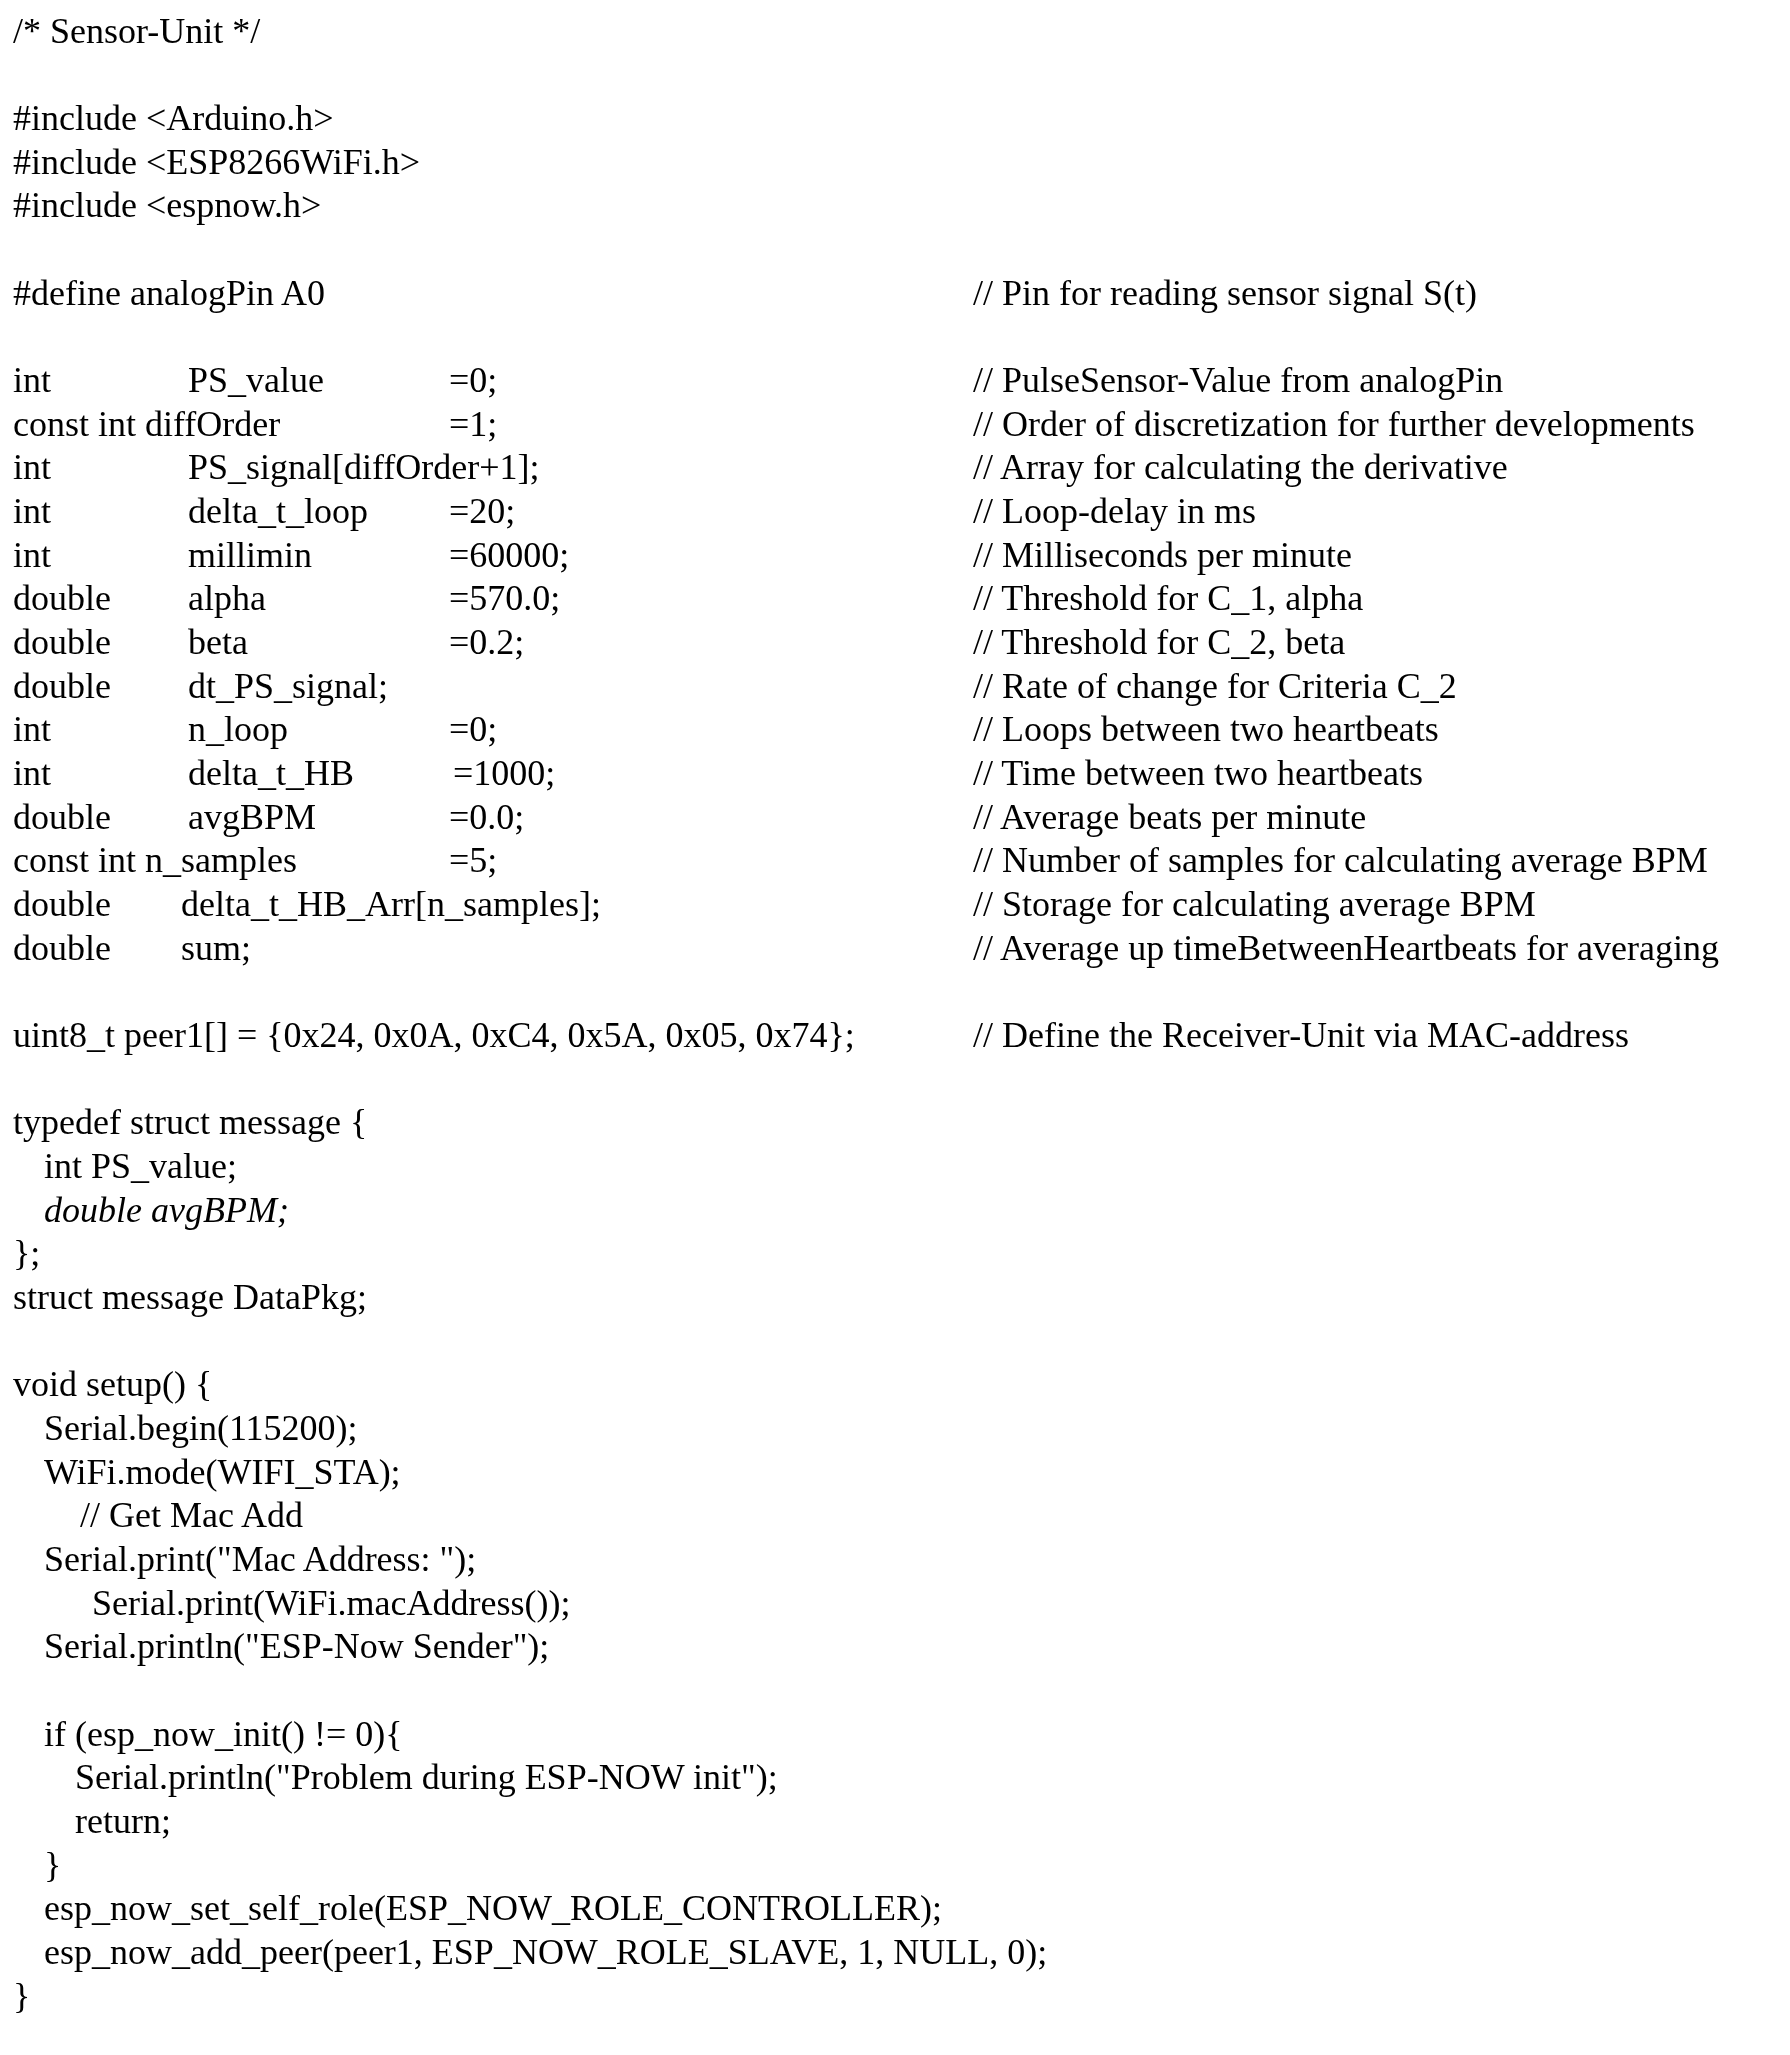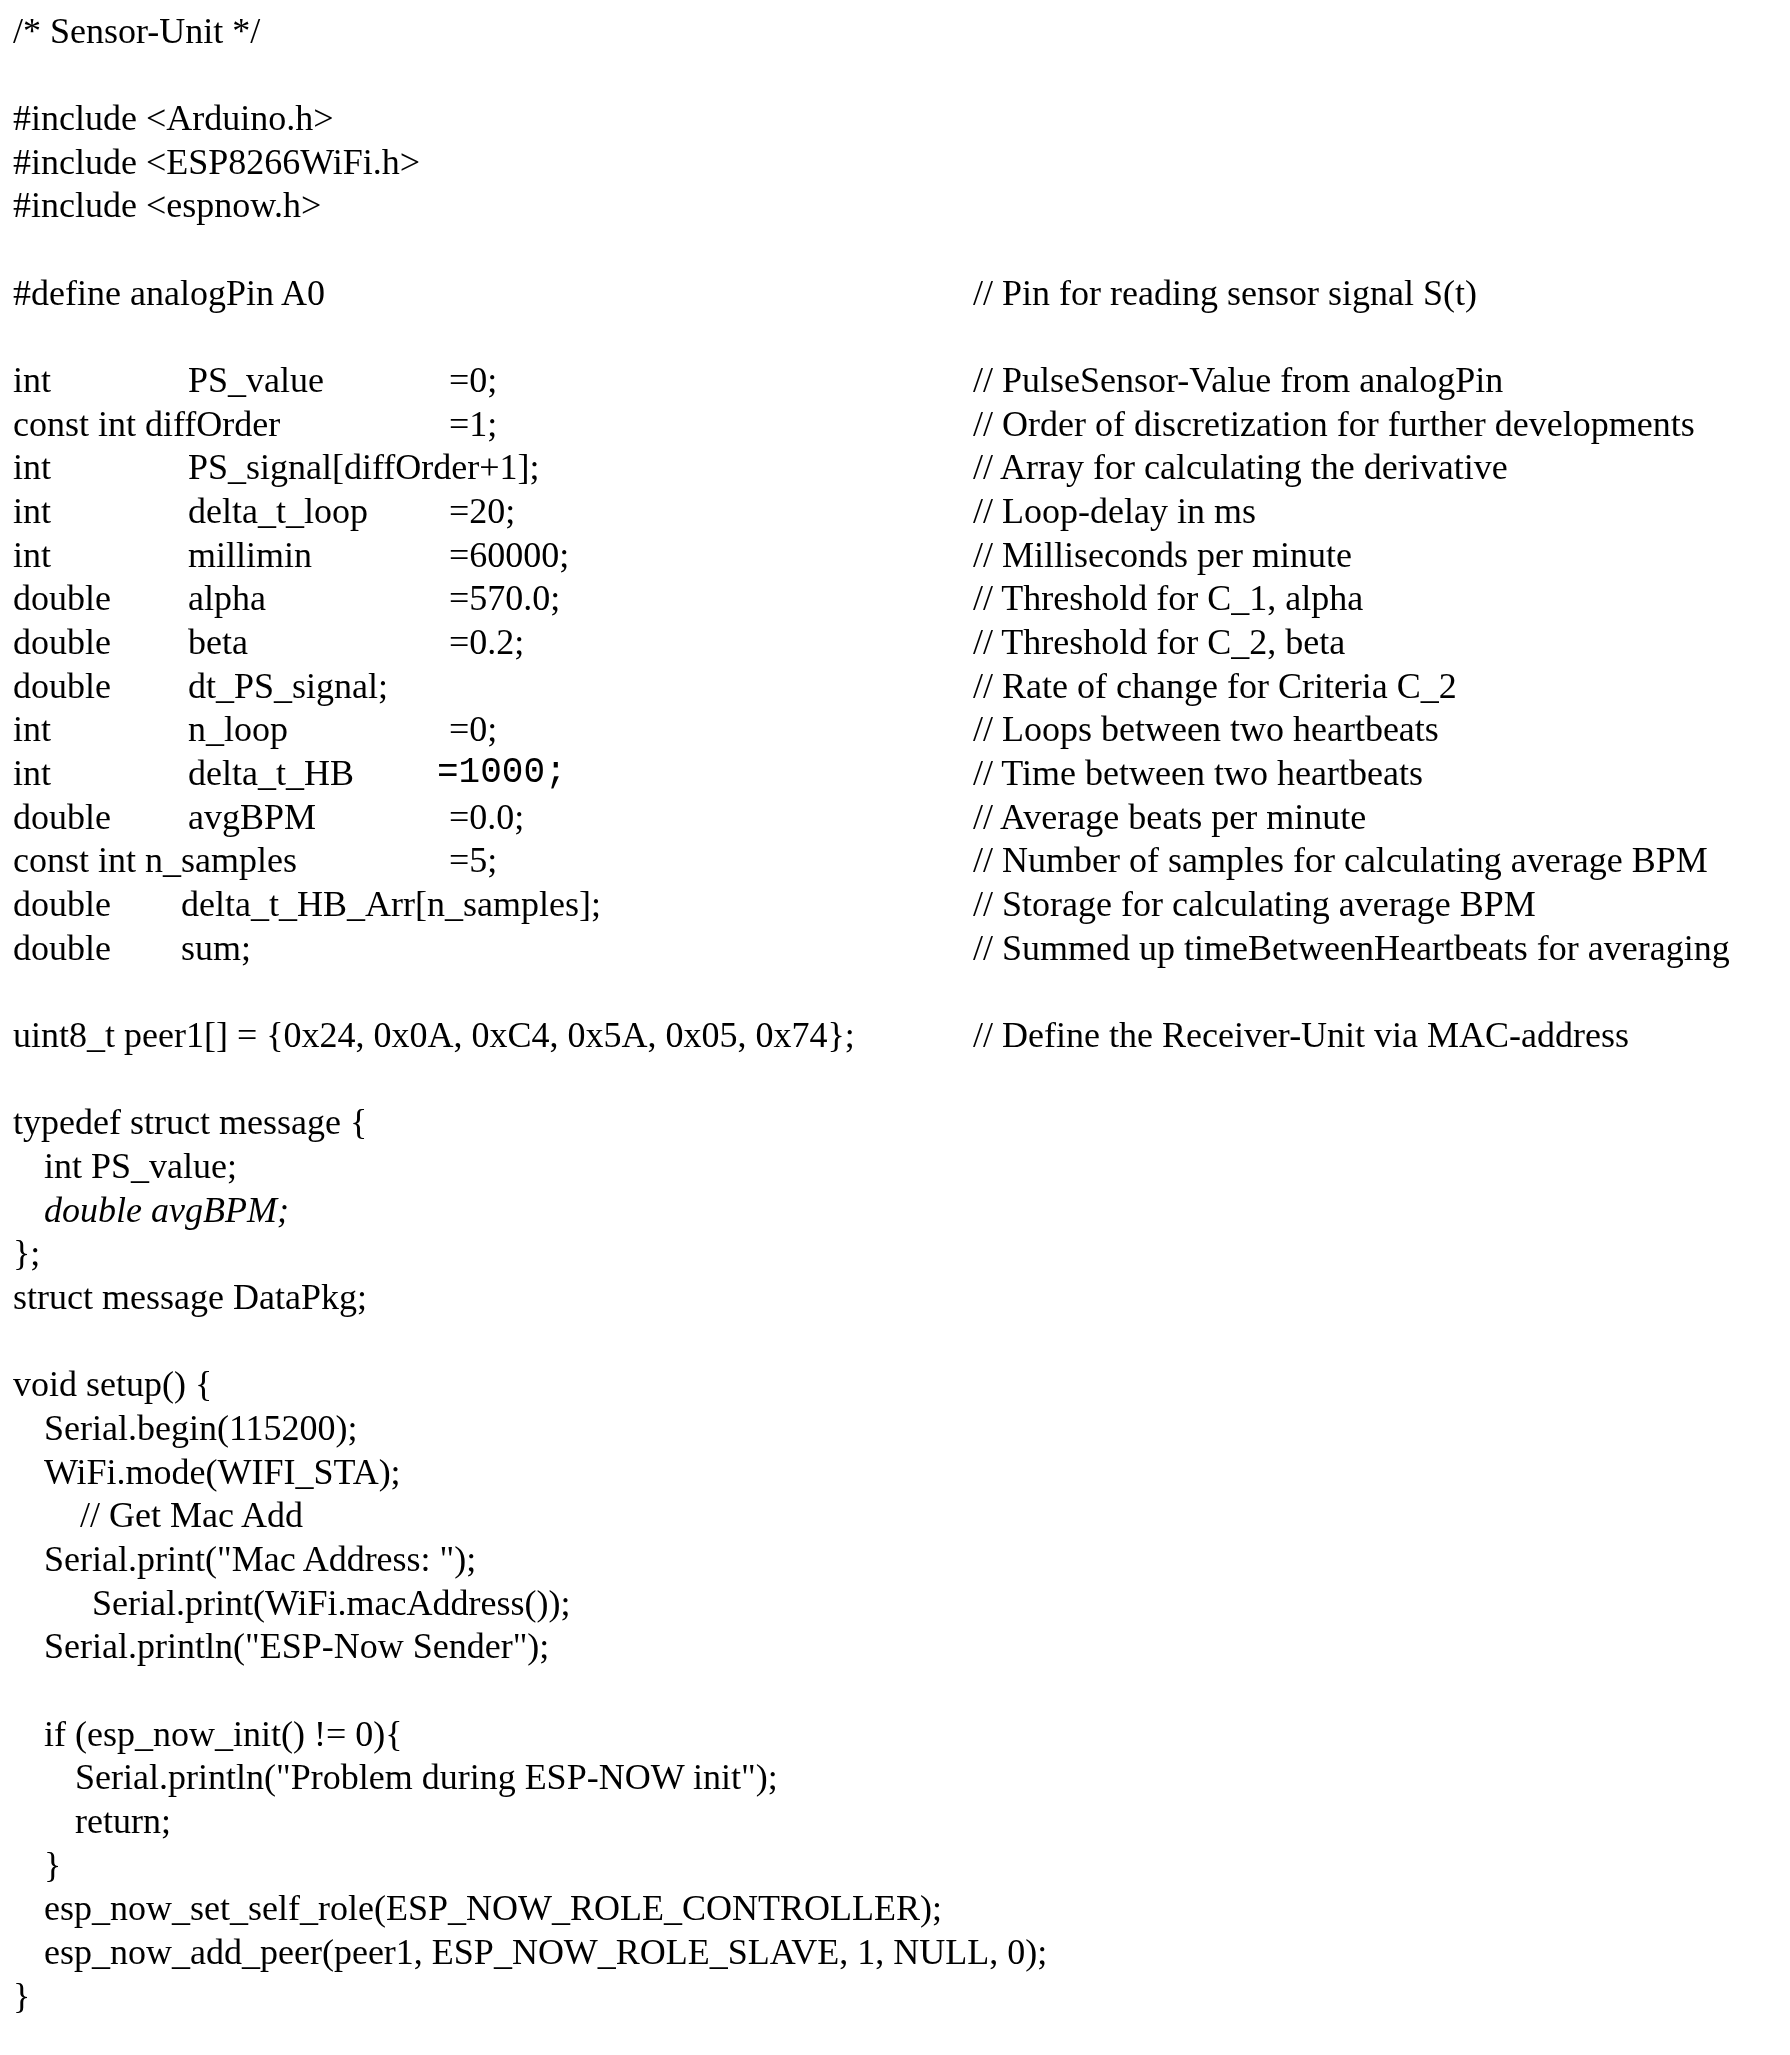--- a/index.html
+++ b/index.html
@@ -48,25 +48,25 @@
     <div class="line" style="top: 271px;"><span class="seg" style="left: 13px;">#define analogPin A0</span><span class="seg" style="left: 973px;">// Pin for reading sensor signal S(t)</span></div>
     <div class="line" style="top: 358px;"><span class="seg" style="left: 13px;">int</span><span class="seg" style="left: 188px;">PS_value</span><span class="seg" style="left: 449px;">=0;</span><span class="seg" style="left: 973px;">// PulseSensor-Value from analogPin</span></div>
     <div class="line" style="top: 402px;"><span class="seg" style="left: 13px;">const int diffOrder</span><span class="seg" style="left: 449px;">=1;</span><span class="seg" style="left: 973px;">// Order of discretization for further developments</span></div>
     <div class="line" style="top: 445px;"><span class="seg" style="left: 13px;">int</span><span class="seg" style="left: 188px;">PS_signal[diffOrder+1];</span><span class="seg" style="left: 973px;">// Array for calculating the derivative</span></div>
     <div class="line" style="top: 489px;"><span class="seg" style="left: 13px;">int</span><span class="seg" style="left: 188px;">delta_t_loop</span><span class="seg" style="left: 449px;">=20;</span><span class="seg" style="left: 973px;">// Loop-delay in ms</span></div>
     <div class="line" style="top: 533px;"><span class="seg" style="left: 13px;">int</span><span class="seg" style="left: 188px;">millimin</span><span class="seg" style="left: 449px;">=60000;</span><span class="seg" style="left: 973px;">// Milliseconds per minute</span></div>
     <div class="line" style="top: 576px;"><span class="seg" style="left: 13px;">double</span><span class="seg" style="left: 188px;">alpha</span><span class="seg" style="left: 449px;">=570.0;</span><span class="seg" style="left: 973px;">// Threshold for C_1, alpha</span></div>
     <div class="line" style="top: 620px;"><span class="seg" style="left: 13px;">double</span><span class="seg" style="left: 188px;">beta</span><span class="seg" style="left: 449px;">=0.2;</span><span class="seg" style="left: 973px;">// Threshold for C_2, beta</span></div>
     <div class="line" style="top: 664px;"><span class="seg" style="left: 13px;">double</span><span class="seg" style="left: 188px;">dt_PS_signal;</span><span class="seg" style="left: 973px;">// Rate of change for Criteria C_2</span></div>
     <div class="line" style="top: 707px;"><span class="seg" style="left: 13px;">int</span><span class="seg" style="left: 188px;">n_loop</span><span class="seg" style="left: 449px;">=0;</span><span class="seg" style="left: 973px;">// Loops between two heartbeats</span></div>
-    <div class="line" style="top: 751px;"><span class="seg" style="left: 13px;">int</span><span class="seg" style="left: 188px;">delta_t_HB</span><span class="seg" style="left: 437px; font-family: Liberation Mono, monospace;">=1000;</span><span class="seg" style="left: 973px;">// Time between two heartbeats</span></div>
+    <div class="line" style="top: 751px;"><span class="seg" style="left: 13px;">int</span><span class="seg" style="left: 188px;">delta_t_HB</span><span class="seg" style="left: 453px;">=1000;</span><span class="seg" style="left: 973px;">// Time between two heartbeats</span></div>
     <div class="line" style="top: 795px;"><span class="seg" style="left: 13px;">double</span><span class="seg" style="left: 188px;">avgBPM</span><span class="seg" style="left: 449px;">=0.0;</span><span class="seg" style="left: 973px;">// Average beats per minute</span></div>
     <div class="line" style="top: 838px;"><span class="seg" style="left: 13px;">const int n_samples</span><span class="seg" style="left: 449px;">=5;</span><span class="seg" style="left: 973px;">// Number of samples for calculating average BPM</span></div>
     <div class="line" style="top: 882px;"><span class="seg" style="left: 13px;">double</span><span class="seg" style="left: 181px;">delta_t_HB_Arr[n_samples];</span><span class="seg" style="left: 973px;">// Storage for calculating average BPM</span></div>
-    <div class="line" style="top: 926px;"><span class="seg" style="left: 13px;">double</span><span class="seg" style="left: 181px;">sum;</span><span class="seg" style="left: 973px;">// Summed up timeBetweenHeartbeats for averaging</span></div>
+    <div class="line" style="top: 926px;"><span class="seg" style="left: 13px;">double</span><span class="seg" style="left: 181px;">sum;</span><span class="seg" style="left: 973px;">// Average up timeBetweenHeartbeats for averaging</span></div>
     <div class="line" style="top: 1013px;"><span class="seg" style="left: 13px;">uint8_t peer1[] = {0x24, 0x0A, 0xC4, 0x5A, 0x05, 0x74};</span><span class="seg" style="left: 973px;">// Define the Receiver-Unit via MAC-address</span></div>
     <div class="line" style="top: 1100px;"><span class="seg" style="left: 13px;">typedef struct message {</span></div>
     <div class="line" style="top: 1144px;"><span class="seg" style="left: 44px;">int PS_value;</span></div>
     <div class="line" style="top: 1188px; font-style: italic;"><span class="seg" style="left: 44px;">double avgBPM;</span></div>
     <div class="line" style="top: 1231px;"><span class="seg" style="left: 13px;">};</span></div>
     <div class="line" style="top: 1275px;"><span class="seg" style="left: 13px;">struct message DataPkg;</span></div>
     <div class="line" style="top: 1362px;"><span class="seg" style="left: 13px;">void setup() {</span></div>
     <div class="line" style="top: 1406px;"><span class="seg" style="left: 44px;">Serial.begin(115200);</span></div>
     <div class="line" style="top: 1450px;"><span class="seg" style="left: 44px; text-align: right;">WiFi.mode(WIFI_STA);</span></div>
     <div class="line" style="top: 1493px;"><span class="seg" style="left: 44px; margin-left: 36px;">// Get Mac Add</span></div>

